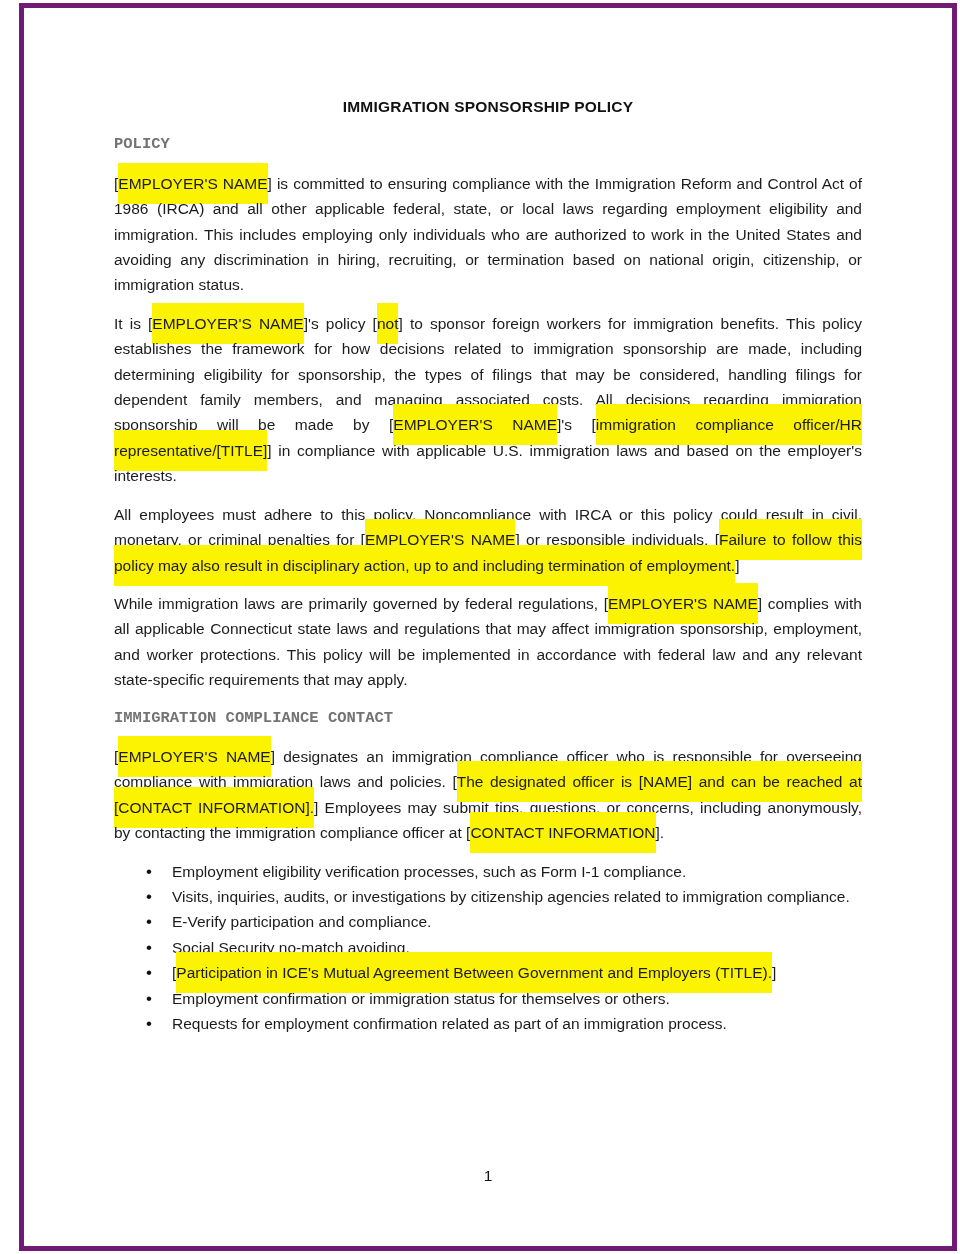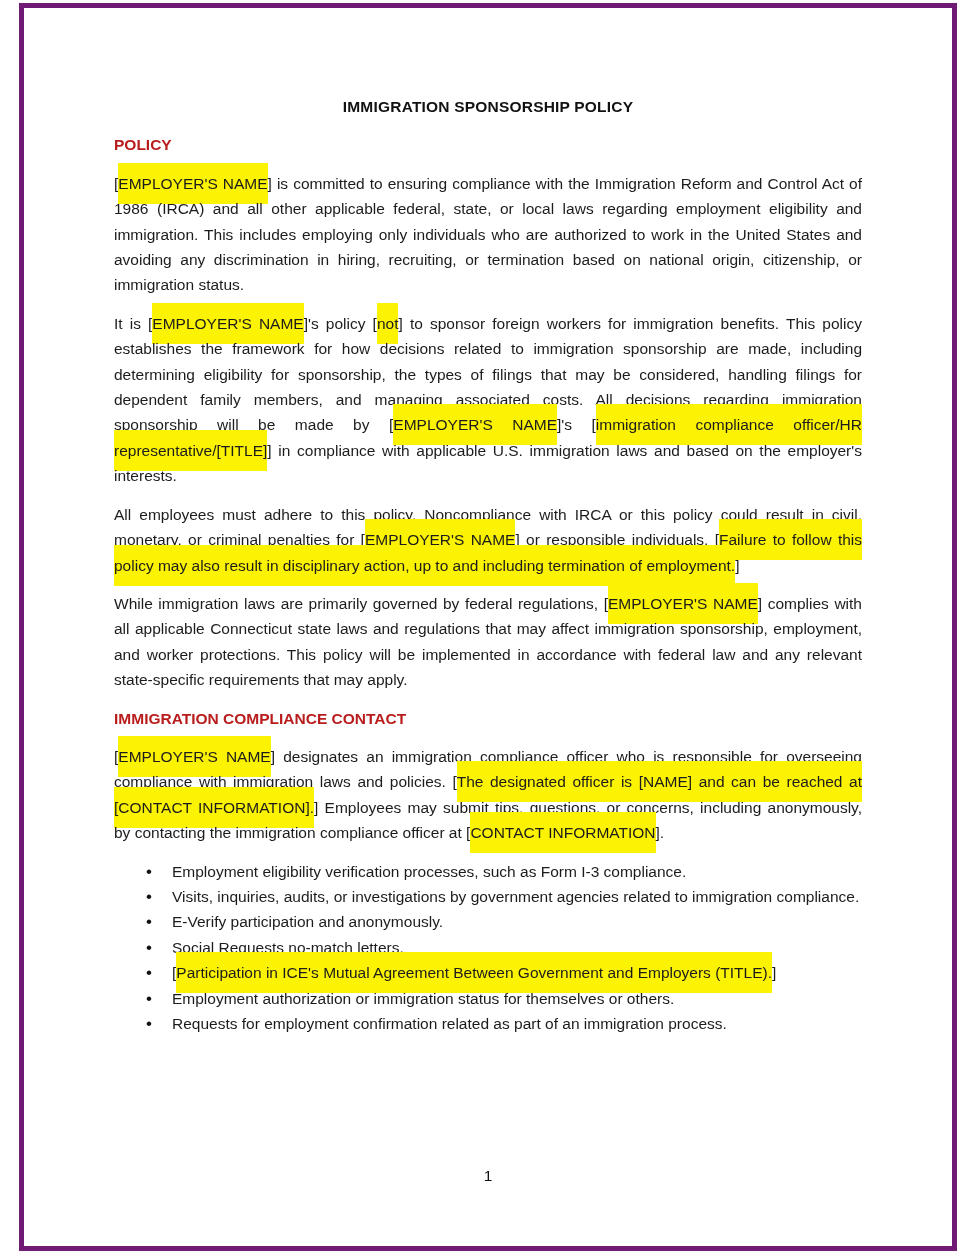--- a/index.html
+++ b/index.html
@@ -30,22 +30,23 @@
     line-height: 25.4px;
   }
   .doc-title {
     text-align: center;
     font-weight: bold;
     color: #111111;
     letter-spacing: 0.2px;
   }
   .heading {
     font-weight: bold;
-    color: #b91c1c;
+    color: #737373;
     margin-top: 13px;
+    font-family: Liberation Mono, monospace;
   }
   .para {
     margin: 13px 0 0 0;
     text-align: justify;
   }
   .bullets {
     margin: 13px 0 0 0;
     padding: 0;
     list-style: none;
   }
@@ -85,24 +86,24 @@
     <div class="doc-title">IMMIGRATION SPONSORSHIP POLICY</div>
     <div>
         <div class="heading">POLICY</div>
         <p class="para"><span>[</span><span class="hl">EMPLOYER'S NAME</span><span>] is committed to ensuring compliance with the Immigration Reform and Control Act of 1986 (IRCA) and all other applicable federal, state, or local laws regarding employment eligibility and immigration. This includes employing only individuals who are authorized to work in the United States and avoiding any discrimination in hiring, recruiting, or termination based on national origin, citizenship, or immigration status.</span></p>
         <p class="para"><span>It is [</span><span class="hl">EMPLOYER'S NAME</span><span>]'s policy [</span><span class="hl">not</span><span>] to sponsor foreign workers for immigration benefits. This policy establishes the framework for how decisions related to immigration sponsorship are made, including determining eligibility for sponsorship, the types of filings that may be considered, handling filings for dependent family members, and managing associated costs. All decisions regarding immigration sponsorship will be made by [</span><span class="hl">EMPLOYER'S NAME</span><span>]'s [</span><span class="hl">immigration compliance officer/HR representative/[TITLE]</span><span>] in compliance with applicable U.S. immigration laws and based on the employer's interests.</span></p>
         <p class="para"><span>All employees must adhere to this policy. Noncompliance with IRCA or this policy could result in civil, monetary, or criminal penalties for [</span><span class="hl">EMPLOYER'S NAME</span><span>] or responsible individuals. [</span><span class="hl">Failure to follow this policy may also result in disciplinary action, up to and including termination of employment.</span><span>]</span></p>
         <p class="para"><span>While immigration laws are primarily governed by federal regulations, [</span><span class="hl">EMPLOYER'S NAME</span><span>] complies with all applicable Connecticut state laws and regulations that may affect immigration sponsorship, employment, and worker protections. This policy will be implemented in accordance with federal law and any relevant state-specific requirements that may apply.</span></p>
         <div class="heading">IMMIGRATION COMPLIANCE CONTACT</div>
         <p class="para"><span>[</span><span class="hl">EMPLOYER'S NAME</span><span>] designates an immigration compliance officer who is responsible for overseeing compliance with immigration laws and policies. [</span><span class="hl">The designated officer is [NAME] and can be reached at [CONTACT INFORMATION].</span><span>] Employees may submit tips, questions, or concerns, including anonymously, by contacting the immigration compliance officer at [</span><span class="hl">CONTACT INFORMATION</span><span>].</span></p>
         <ul class="bullets">
-          <li><span>Employment eligibility verification processes, such as Form I-3 compliance.</span></li>
-          <li><span>Visits, inquiries, audits, or investigations by government agencies related to immigration compliance.</span></li>
-          <li><span>E-Verify participation and anonymously.</span></li>
-          <li><span>Social Requests no-match letters.</span></li>
+          <li><span>Employment eligibility verification processes, such as Form I-1 compliance.</span></li>
+          <li><span>Visits, inquiries, audits, or investigations by citizenship agencies related to immigration compliance.</span></li>
+          <li><span>E-Verify participation and compliance.</span></li>
+          <li><span>Social Security no-match avoiding.</span></li>
           <li><span>[</span><span class="hl">Participation in ICE's Mutual Agreement Between Government and Employers (TITLE).</span><span>]</span></li>
-          <li><span>Employment authorization or immigration status for themselves or others.</span></li>
+          <li><span>Employment confirmation or immigration status for themselves or others.</span></li>
           <li><span>Requests for employment confirmation related as part of an immigration process.</span></li>
         </ul>
       </div>
     <div class="page-number">1</div>
   </div>
 </div>
 
 </body></html>

